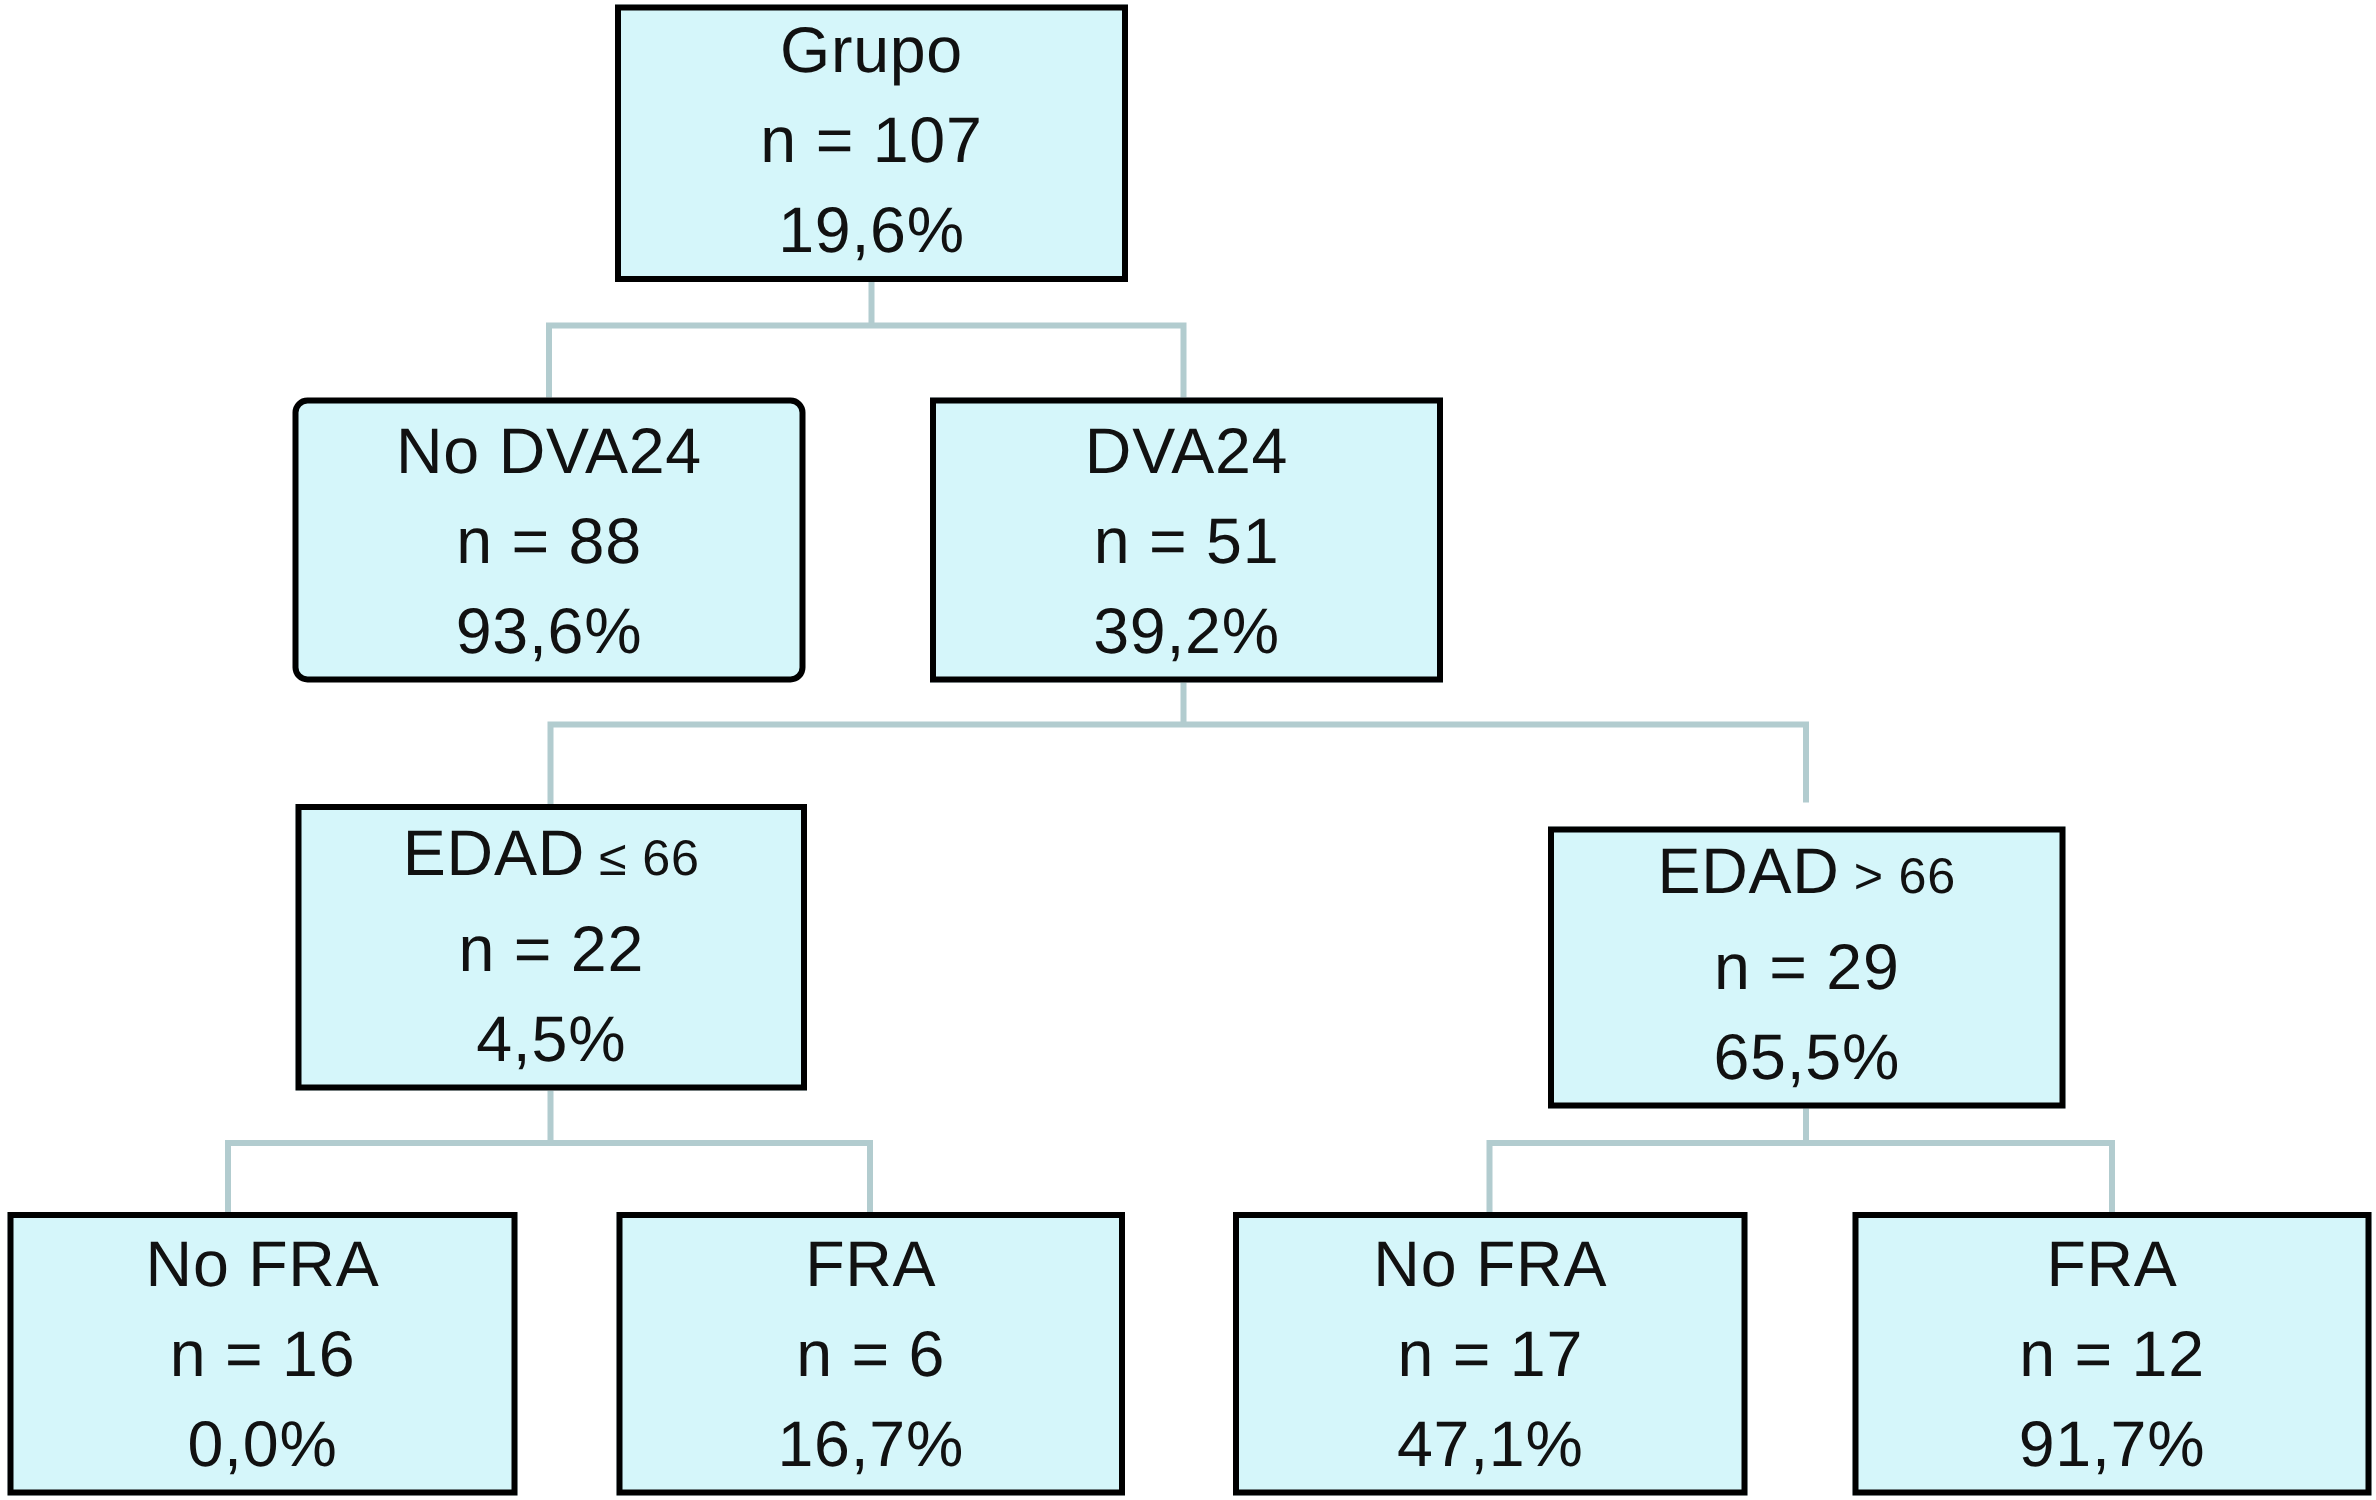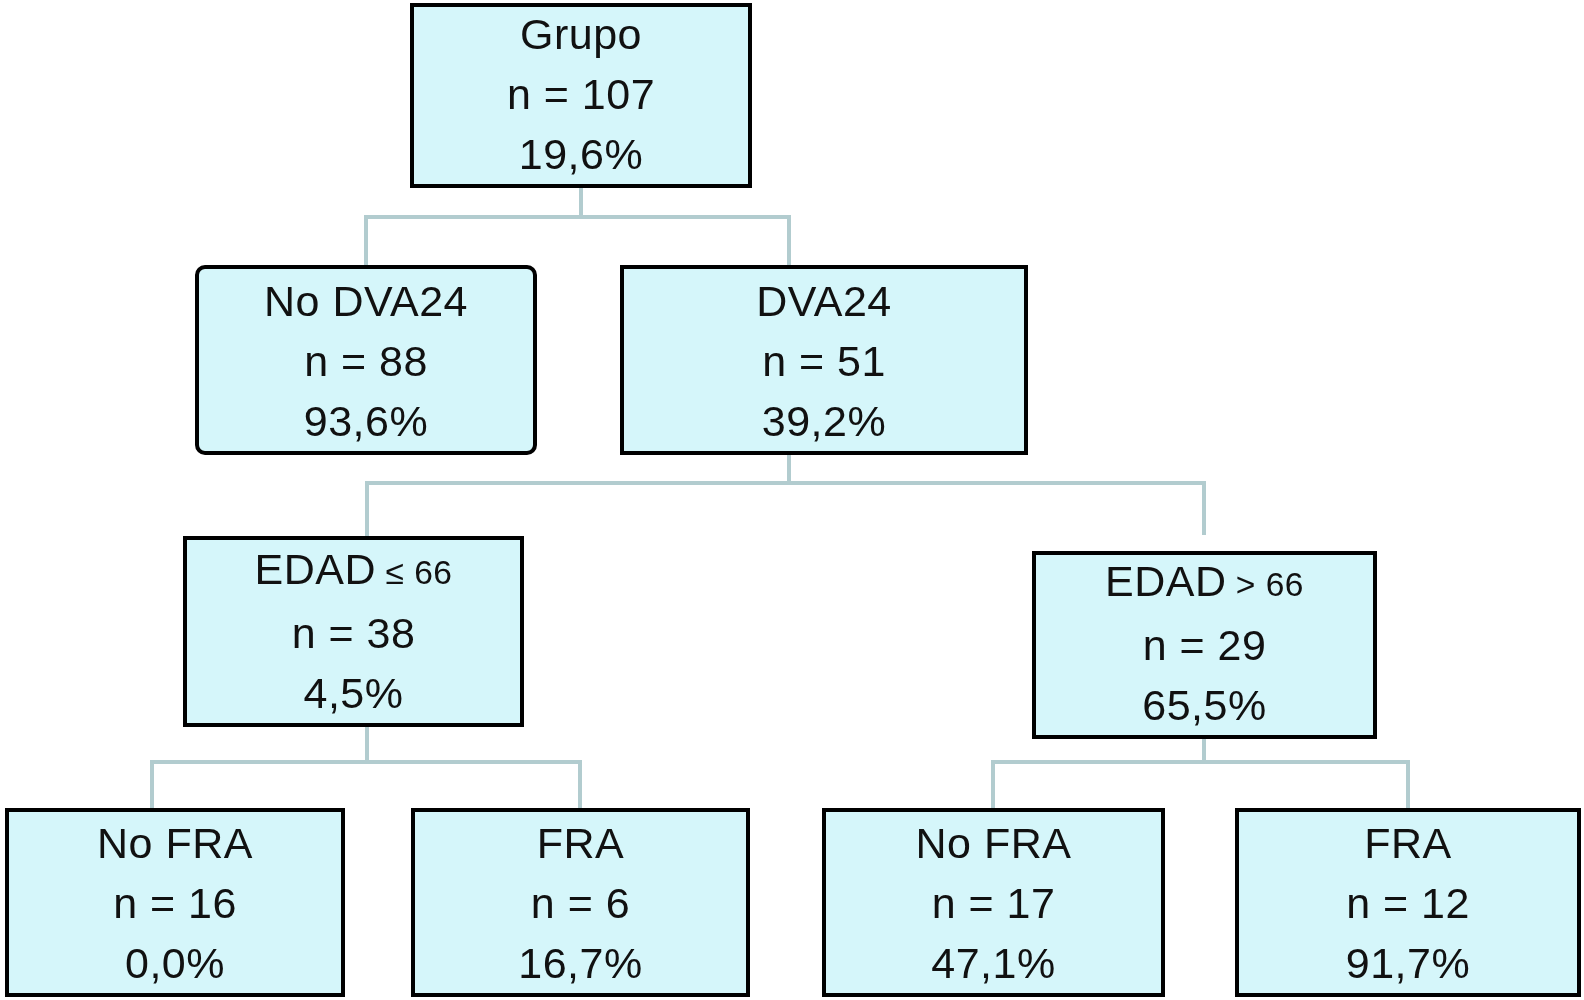--- a/index.html
+++ b/index.html
@@ -40,22 +40,22 @@
   .node .line {
     white-space: nowrap;
   }
   .title-suffix:not(:empty) {
     margin-left: 0.28em;
     font-size: 0.78em;
   }
   
   #node-root        { left: 410px; top: 3px;   width: 342px; height: 185px; }
   #node-no-dva24    { left: 195px; top: 265px; width: 342px; height: 190px; border-radius: 10px; }
-  #node-dva24       { left: 620px; top: 265px; width: 408px; height: 190px; }
-  #node-edad-le-66  { left: 183px; top: 536px; width: 341px; height: 191px; }
+  #node-dva24       { left: 620px; top: 265px; width: 342px; height: 190px; }
+  #node-edad-le-66  { left: 197px; top: 536px; width: 341px; height: 191px; }
   #node-edad-gt-66  { left: 1032px; top: 535px; width: 345px; height: 188px; margin-top: 16px; }
   #node-no-fra-le   { left: 5px;   top: 808px; width: 340px; height: 189px; }
   #node-fra-le      { left: 411px; top: 808px; width: 339px; height: 189px; }
   #node-no-fra-gt   { left: 822px; top: 808px; width: 343px; height: 189px; }
   #node-fra-gt      { left: 1235px; top: 808px; width: 346px; height: 189px; }
 </style>
 </head>
 <body>
 
 <div id="stage">
@@ -82,21 +82,21 @@
   </div>
 
   <div class="node" id="node-dva24">
     <div class="line"><span>DVA24</span><span class="title-suffix"></span></div>
     <div class="line">n = 51</div>
     <div class="line">39,2%</div>
   </div>
 
   <div class="node" id="node-edad-le-66">
     <div class="line"><span>EDAD</span><span class="title-suffix">≤ 66</span></div>
-    <div class="line">n = 38</div>
+    <div class="line">n = 22</div>
     <div class="line">4,5%</div>
   </div>
 
   <div class="node" id="node-edad-gt-66">
     <div class="line"><span>EDAD</span><span class="title-suffix">&gt; 66</span></div>
     <div class="line">n = 29</div>
     <div class="line">65,5%</div>
   </div>
 
   <div class="node" id="node-no-fra-le">

